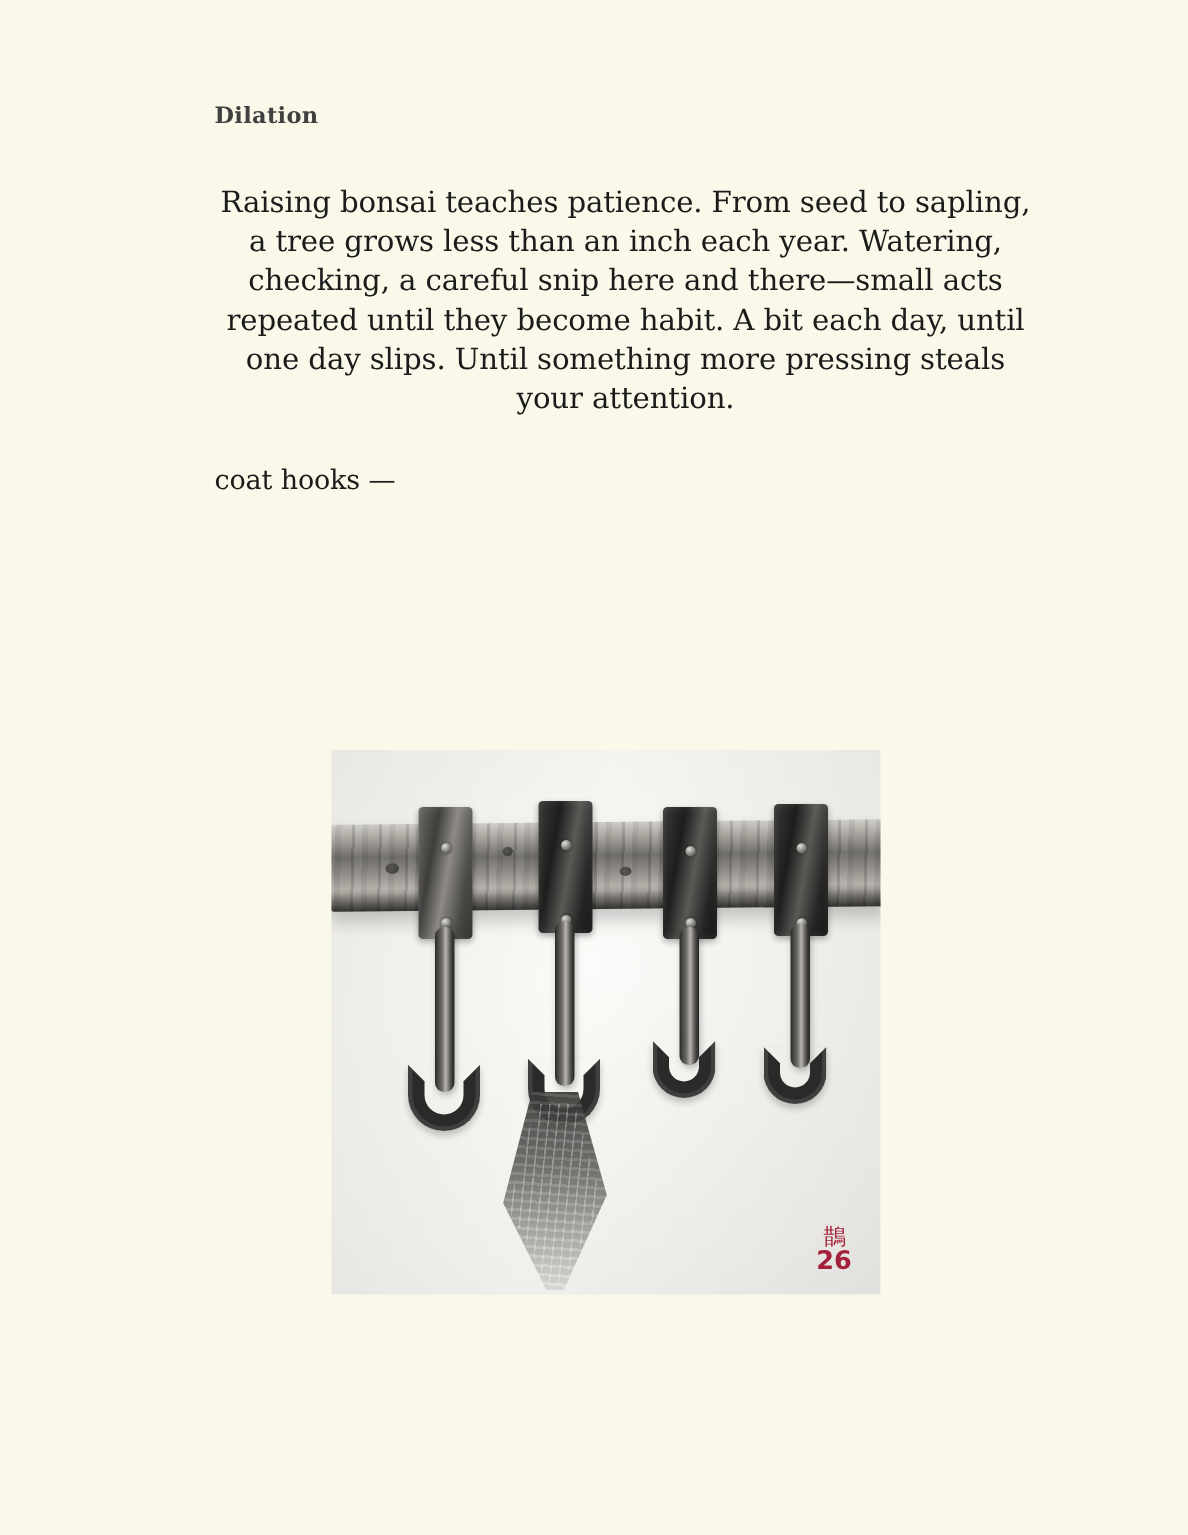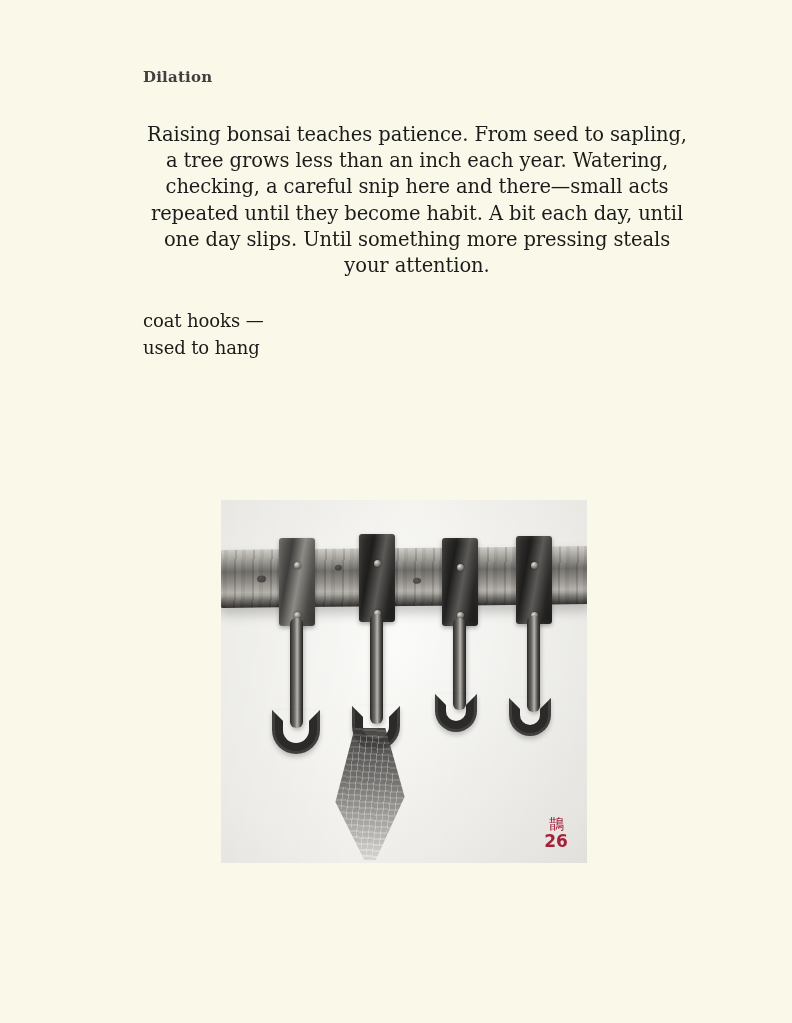--- a/index.html
+++ b/index.html
@@ -246,21 +246,20 @@
 <body>
 
 <div class="page">
 
   <div class="title">Dilation</div>
 
   <div class="prose">Raising bonsai teaches patience. From seed to sapling, a tree grows less than an inch each year. Watering, checking, a careful snip here and there—small acts repeated until they become habit. A bit each day, until one day slips. Until something more pressing steals your attention.</div>
 
   <div class="haiku">
     <div>coat hooks —</div>
-    <div>used to hang</div>
   </div>
 
   <div class="art-frame">
     <div class="art-bg"></div>
 
     <div class="rail">
       <div class="knot" style="left:40px; top:26px; width:9px; height:7px;"></div>
       <div class="knot" style="left:118px; top:16px; width:7px; height:6px;"></div>
       <div class="knot" style="left:196px; top:30px; width:8px; height:6px;"></div>
       <div class="knot" style="left:300px; top:20px; width:10px; height:7px;"></div>

